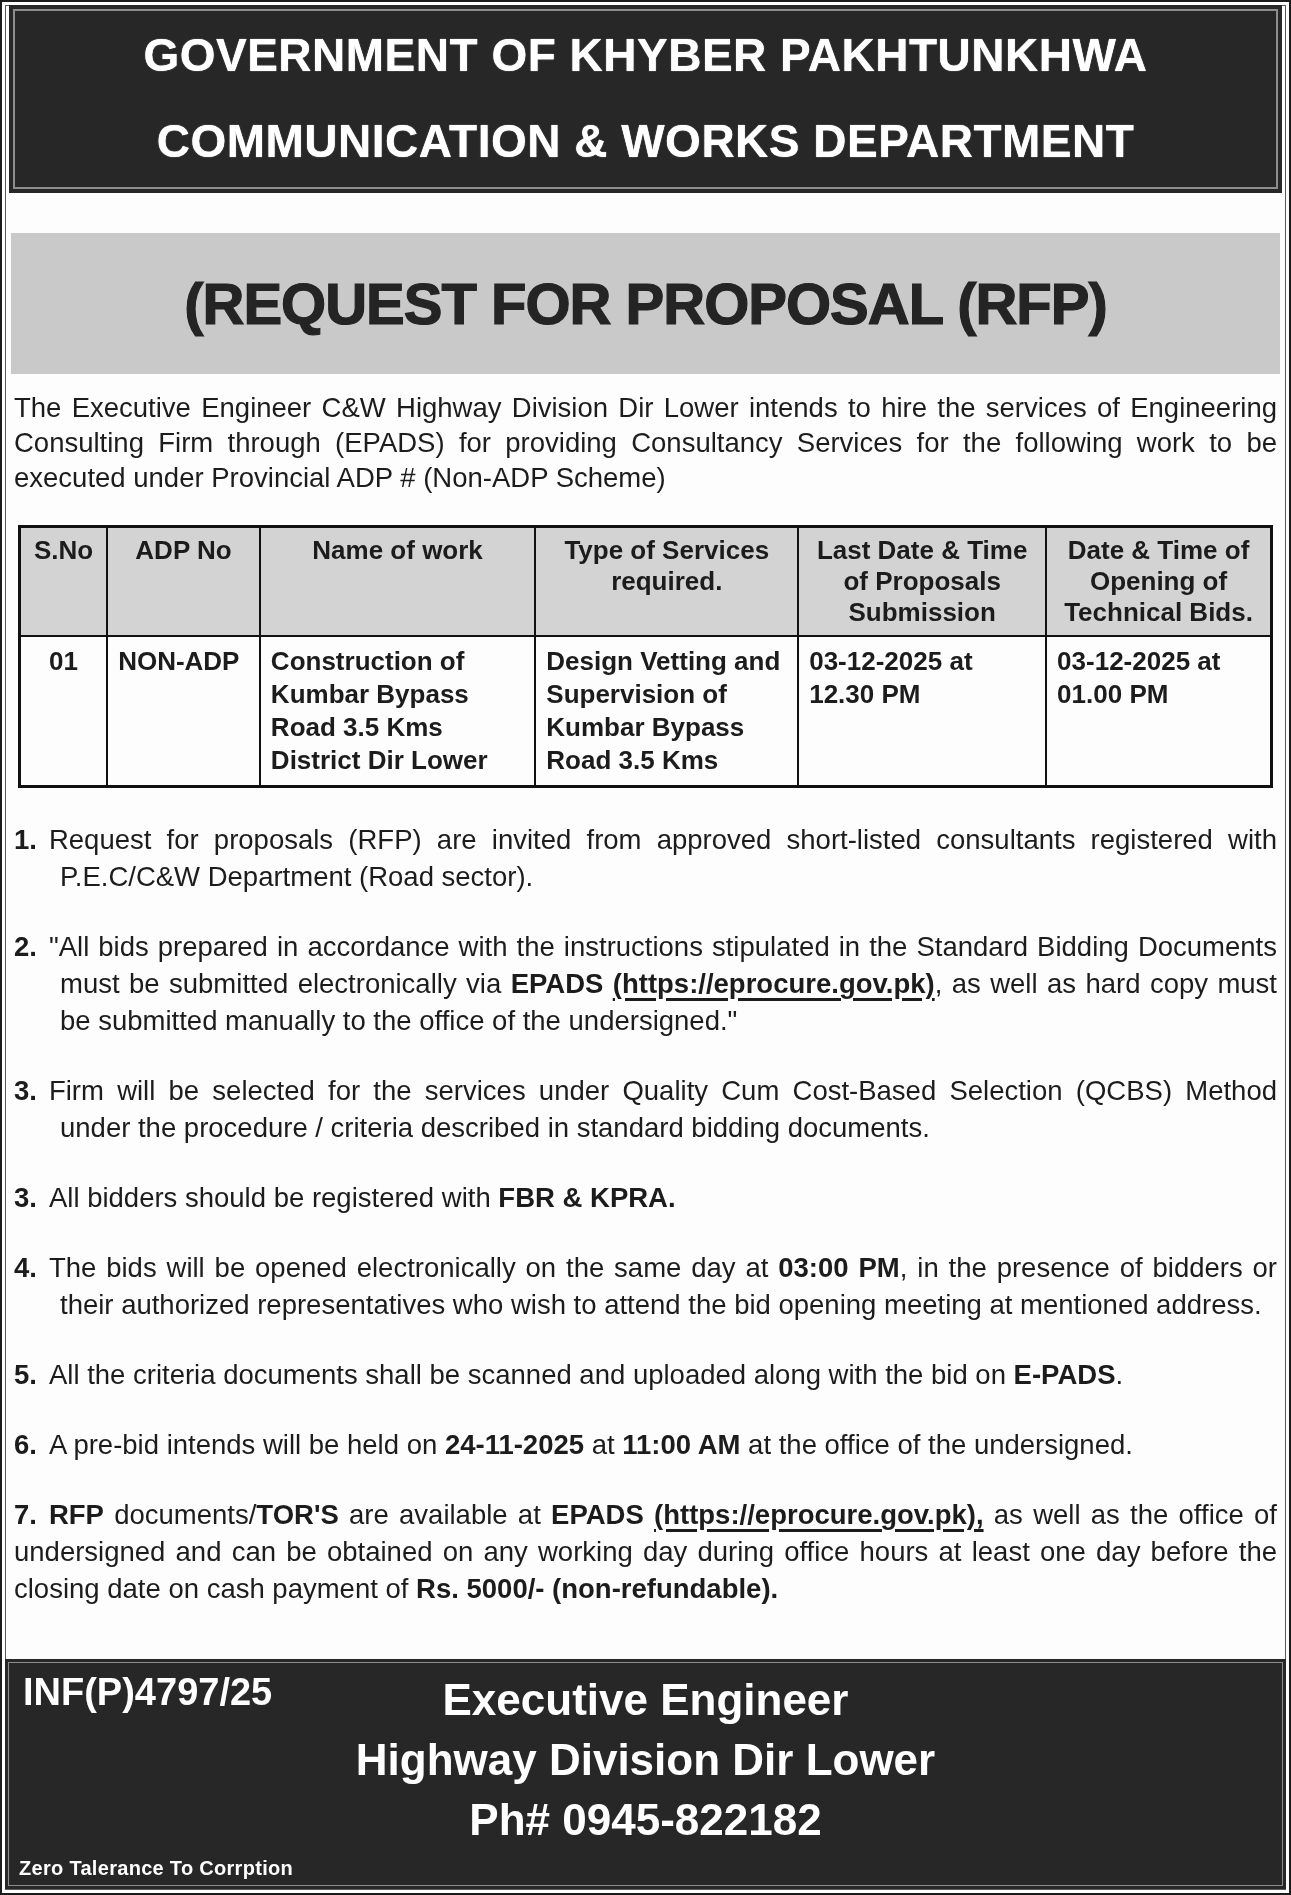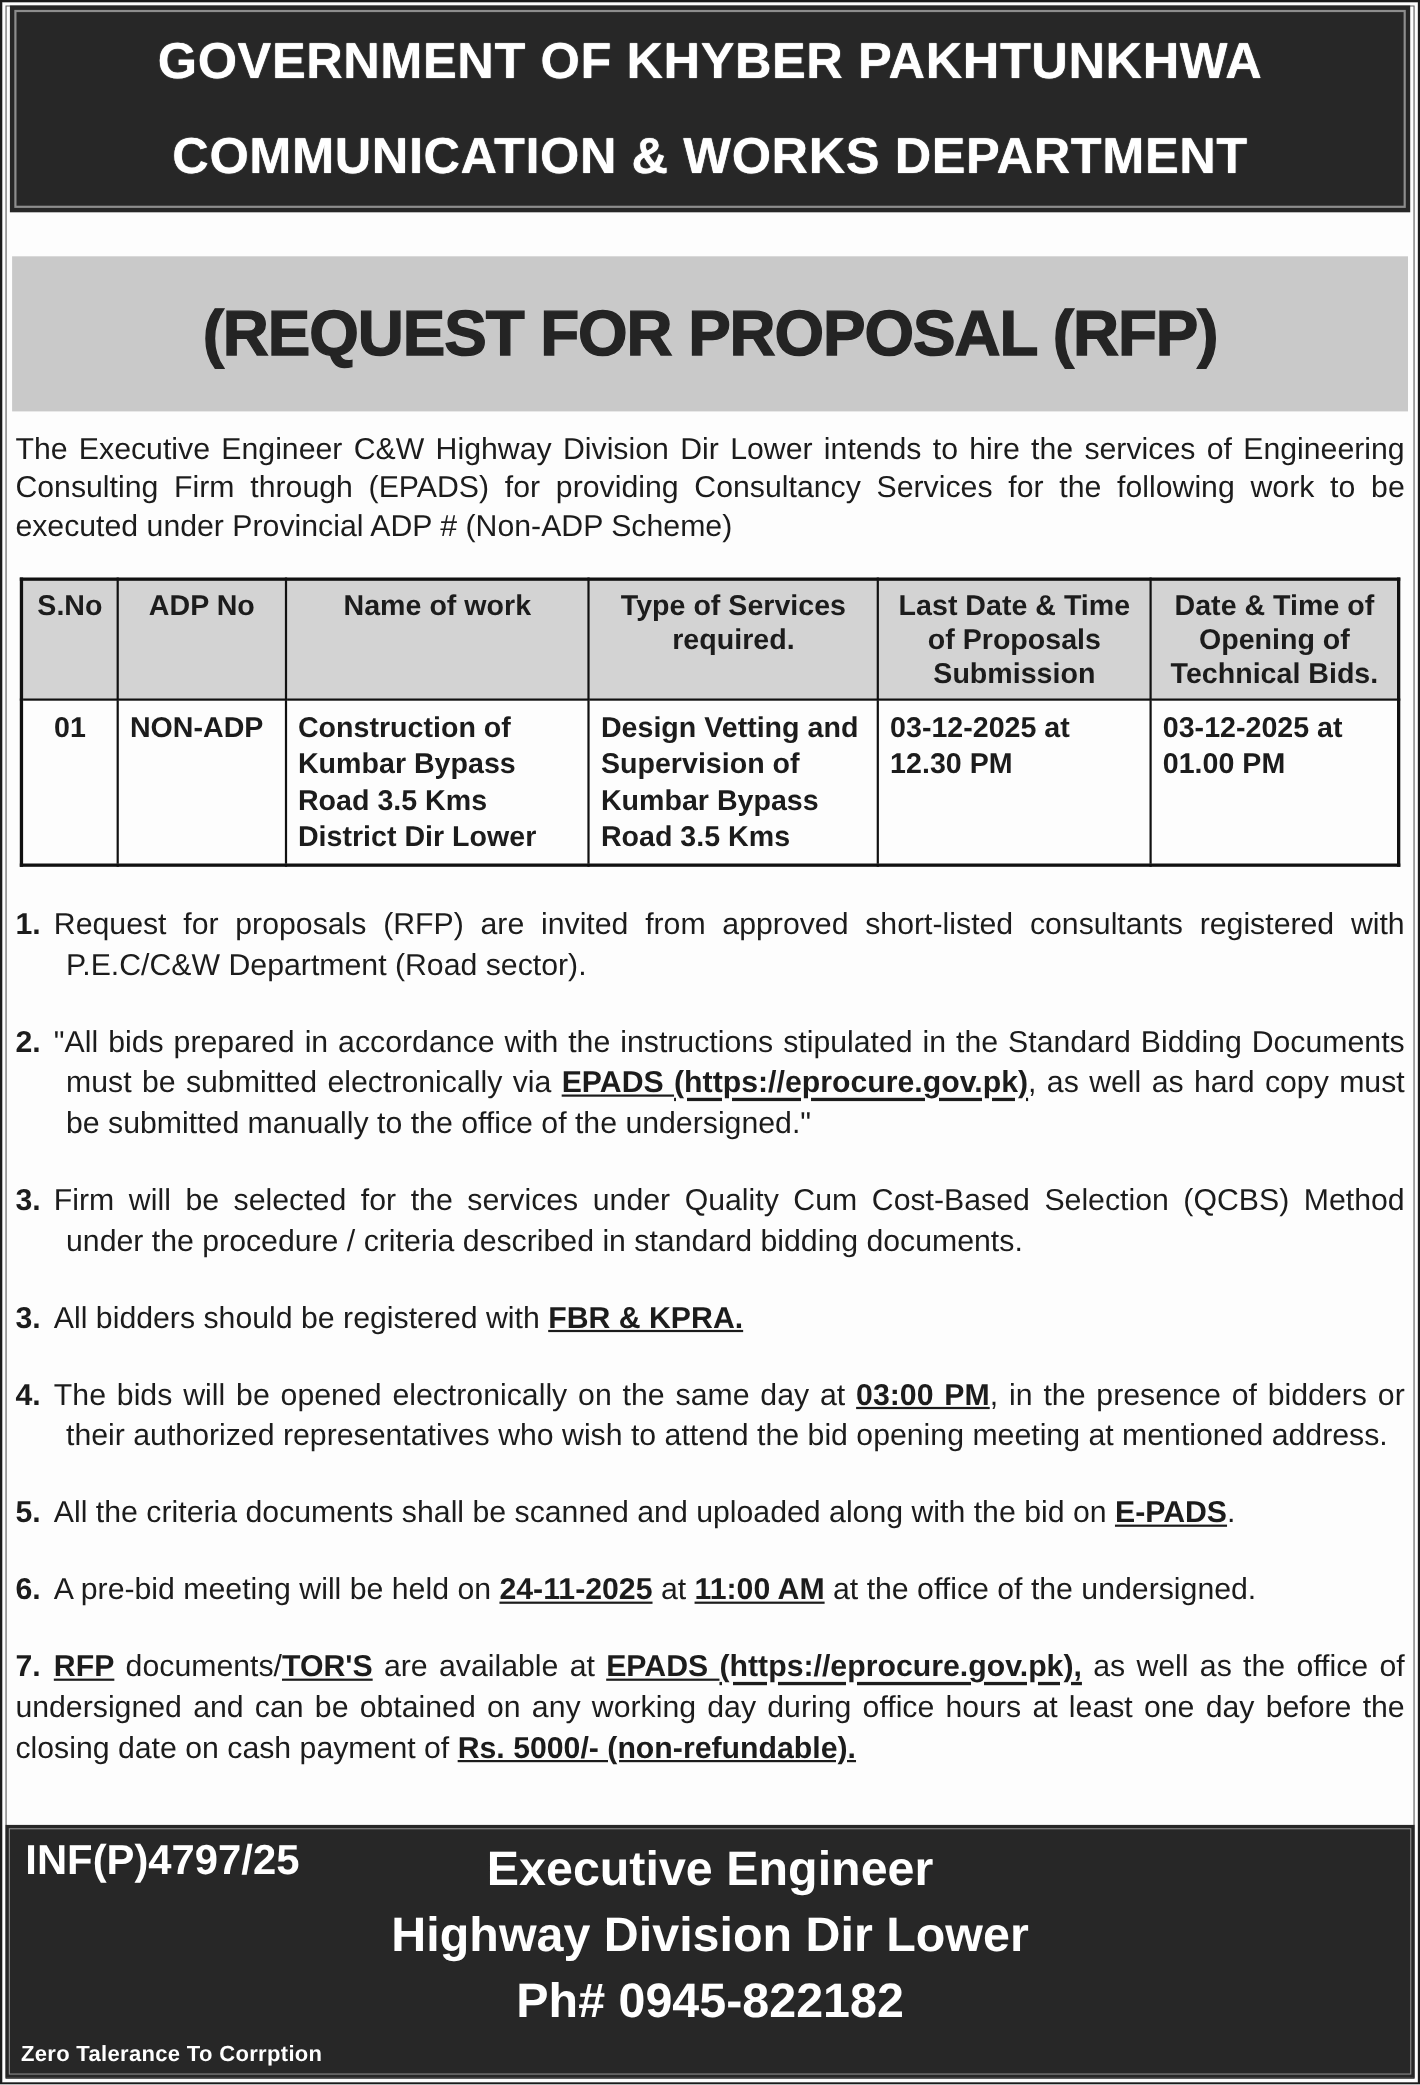--- a/index.html
+++ b/index.html
@@ -79,21 +79,21 @@
   td.c-date{text-align:left;}
   
   .items{margin:0 12px;}
   .item{
     margin:33px 0 0;
     font-size:27.5px;line-height:37px;
     text-align:justify;
   }
   .item.hang{padding-left:46px;text-indent:-46px;}
   .item .num{font-weight:700;padding-right:12px;}
-  .item .b{font-weight:700;text-decoration:underline;}
+  .item .b{font-weight:700;}
   .item .u{text-decoration:underline;text-decoration-thickness:3px;text-underline-offset:5px;}
   
   .spacer{flex:1;}
   .footer{
     position:relative;
     margin:26px 3px 4px;
     background:var(--banner-bg,#272727);
     color:#fff;
     padding:10px 0 40px;
   }
@@ -162,21 +162,21 @@
     </tbody>
   </table>
 
   <div class="items">
       <p class="item hang"><span class="num">1.</span><span>Request for proposals (RFP) are invited from approved short-listed consultants registered with P.E.C/C&amp;W Department (Road sector).</span></p>
       <p class="item hang"><span class="num">2.</span><span>"All bids prepared in accordance with the instructions stipulated in the Standard Bidding Documents must be submitted electronically via </span><span class="b">EPADS </span><span class="b u">(https://eprocure.gov.pk)</span><span>, as well as hard copy must be submitted manually to the office of the undersigned."</span></p>
       <p class="item hang"><span class="num">3.</span><span>Firm will be selected for the services under Quality Cum Cost-Based Selection (QCBS) Method under the procedure / criteria described in standard bidding documents.</span></p>
       <p class="item hang"><span class="num">3.</span><span>All bidders should be registered with </span><span class="b">FBR &amp; KPRA.</span></p>
       <p class="item hang"><span class="num">4.</span><span>The bids will be opened electronically on the same day at </span><span class="b">03:00 PM</span><span>, in the presence of bidders or their authorized representatives who wish to attend the bid opening meeting at mentioned address.</span></p>
       <p class="item hang"><span class="num">5.</span><span>All the criteria documents shall be scanned and uploaded along with the bid on </span><span class="b">E-PADS</span><span>.</span></p>
-      <p class="item hang"><span class="num">6.</span><span>A pre-bid meeting will be held on </span><span class="b">24-11-2025</span><span> at </span><span class="b">11:00 AM</span><span> at the office of the undersigned.</span></p>
+      <p class="item hang"><span class="num">6.</span><span>A pre-bid intends will be held on </span><span class="b">24-11-2025</span><span> at </span><span class="b">11:00 AM</span><span> at the office of the undersigned.</span></p>
       <p class="item"><span class="num">7.</span><span class="b">RFP</span><span> documents/</span><span class="b">TOR'S</span><span> are available at </span><span class="b">EPADS </span><span class="b u">(https://eprocure.gov.pk),</span><span> as well as the office of undersigned and can be obtained on any working day during office hours at least one day before the closing date on cash payment of </span><span class="b">Rs. 5000/- (non-refundable).</span></p>
     </div>
 
   <div class="spacer"></div>
 
   <div class="footer">
     <div class="inf-no">INF(P)4797/25</div>
     <div class="sig">
       <div class="sig-line">Executive Engineer</div>
       <div class="sig-line">Highway Division Dir Lower</div>

